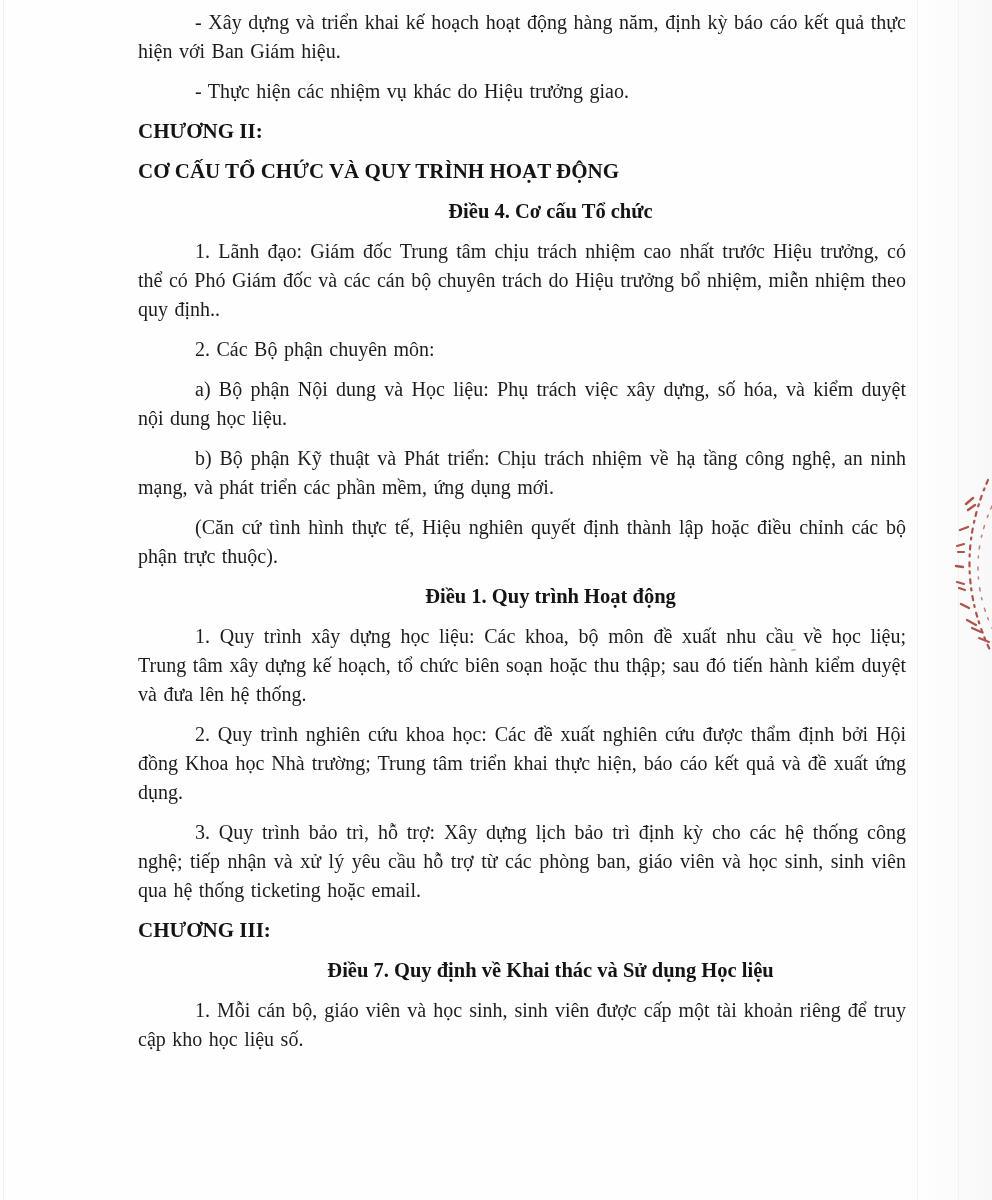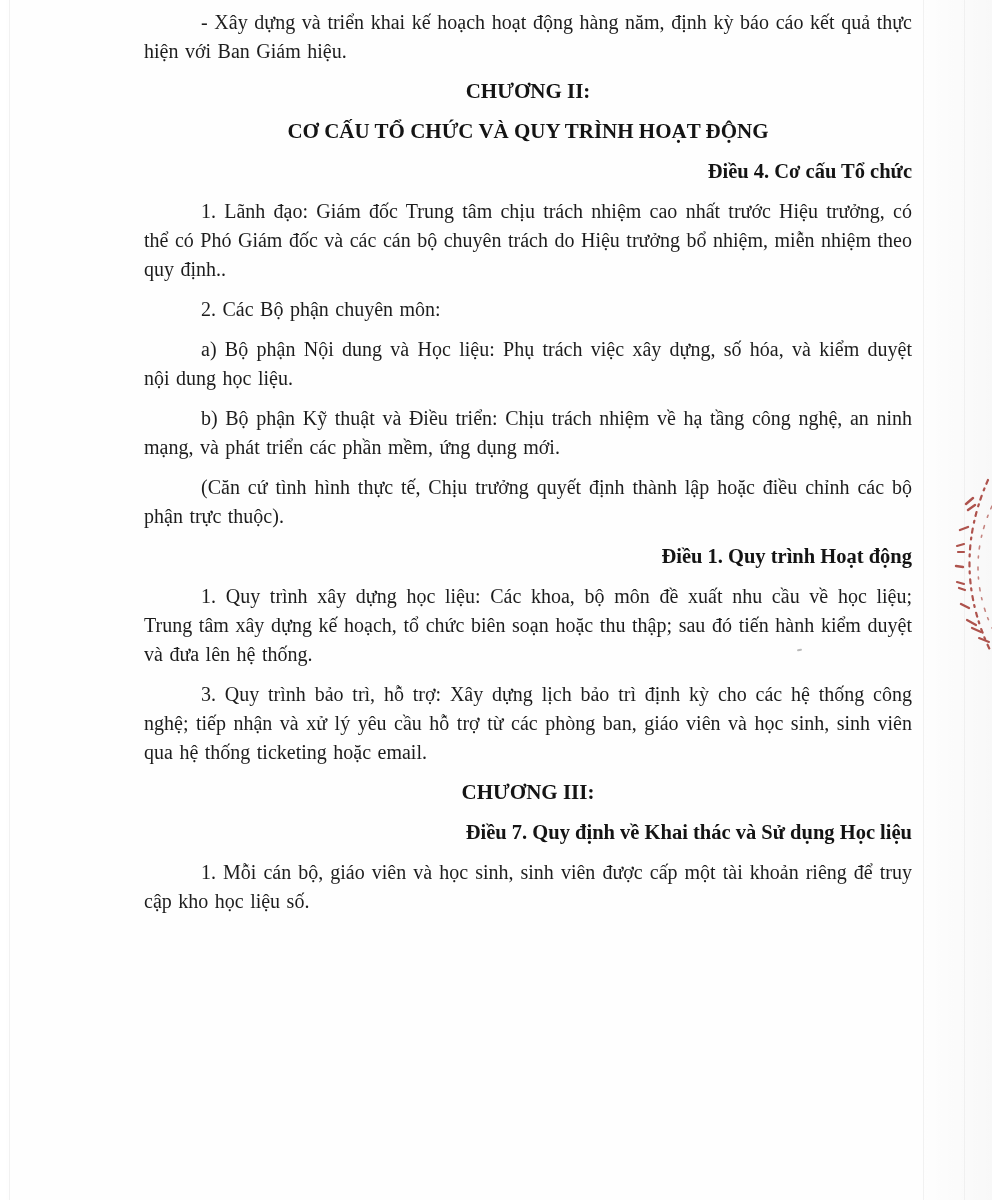--- a/index.html
+++ b/index.html
@@ -6,49 +6,48 @@
   body {
     width: 992px; height: 1200px;
     background: #ffffff;
     overflow: hidden;
     position: relative;
     font-family: "Liberation Serif", "DejaVu Serif", serif;
   }
   .page {
     position: absolute; inset: 0;
     background: #fefefe;
-    margin-left: 6px;
   }
   .content {
     position: absolute;
     left: 138px; top: 8px; width: 768px;
     color: #1d1d1d;
   }
   .para {
     font-size: 20px; line-height: 29px;
     margin: 0 0 11px 0;
     text-align: justify;
     text-align-last: left;
     text-indent: 57px;
     word-spacing: 1.5px;
     color: #1d1d1d;
   }
   .chapter {
     font-size: 21px; line-height: 29px;
     font-weight: 700;
     margin: 0 0 11px 0;
-    text-align: center;
+    text-align: left;
     text-indent: 0;
     color: #141414;
   }
   .article {
     font-size: 20.5px; line-height: 29px;
     font-weight: 700;
     margin: 0 0 11px 0;
-    text-align: right;
+    text-align: center;
     text-indent: 57px;
     color: #141414;
   }
   
   .fold-line {
     position: absolute; top: 0; left: 917px;
     width: 1px; height: 1200px;
     background: rgba(0,0,0,0.05);
   }
   .edge-line-left {
@@ -79,30 +78,32 @@
     pointer-events: none;
   }
 </style>
 </head>
 <body>
 
 <div class="page">
 
   <div class="content">
     <p class="para">- Xây dựng và triển khai kế hoạch hoạt động hàng năm, định kỳ báo cáo kết quả thực hiện với Ban Giám hiệu.</p>
+    <p class="para">- Thực hiện các nhiệm vụ khác do Hiệu trưởng giao.</p>
     <p class="chapter">CHƯƠNG II:</p>
     <p class="chapter">CƠ CẤU TỔ CHỨC VÀ QUY TRÌNH HOẠT ĐỘNG</p>
     <p class="article">Điều 4. Cơ cấu Tổ chức</p>
     <p class="para">1. Lãnh đạo: Giám đốc Trung tâm chịu trách nhiệm cao nhất trước Hiệu trưởng, có thể có Phó Giám đốc và các cán bộ chuyên trách do Hiệu trưởng bổ nhiệm, miễn nhiệm theo quy định..</p>
     <p class="para">2. Các Bộ phận chuyên môn:</p>
     <p class="para">a) Bộ phận Nội dung và Học liệu: Phụ trách việc xây dựng, số hóa, và kiểm duyệt nội dung học liệu.</p>
-    <p class="para">b) Bộ phận Kỹ thuật và Điều triển: Chịu trách nhiệm về hạ tầng công nghệ, an ninh mạng, và phát triển các phần mềm, ứng dụng mới.</p>
-    <p class="para">(Căn cứ tình hình thực tế, Chịu trưởng quyết định thành lập hoặc điều chỉnh các bộ phận trực thuộc).</p>
+    <p class="para">b) Bộ phận Kỹ thuật và Phát triển: Chịu trách nhiệm về hạ tầng công nghệ, an ninh mạng, và phát triển các phần mềm, ứng dụng mới.</p>
+    <p class="para">(Căn cứ tình hình thực tế, Hiệu nghiên quyết định thành lập hoặc điều chỉnh các bộ phận trực thuộc).</p>
     <p class="article">Điều 1. Quy trình Hoạt động</p>
     <p class="para">1. Quy trình xây dựng học liệu: Các khoa, bộ môn đề xuất nhu cầu về học liệu; Trung tâm xây dựng kế hoạch, tổ chức biên soạn hoặc thu thập; sau đó tiến hành kiểm duyệt và đưa lên hệ thống.</p>
+    <p class="para">2. Quy trình nghiên cứu khoa học: Các đề xuất nghiên cứu được thẩm định bởi Hội đồng Khoa học Nhà trường; Trung tâm triển khai thực hiện, báo cáo kết quả và đề xuất ứng dụng.</p>
     <p class="para">3. Quy trình bảo trì, hỗ trợ: Xây dựng lịch bảo trì định kỳ cho các hệ thống công nghệ; tiếp nhận và xử lý yêu cầu hỗ trợ từ các phòng ban, giáo viên và học sinh, sinh viên qua hệ thống ticketing hoặc email.</p>
     <p class="chapter">CHƯƠNG III:</p>
     <p class="article">Điều 7. Quy định về Khai thác và Sử dụng Học liệu</p>
     <p class="para">1. Mỗi cán bộ, giáo viên và học sinh, sinh viên được cấp một tài khoản riêng để truy cập kho học liệu số.</p>
   </div>
 
   <div class="fold-line"></div>
   <div class="edge-line-left"></div>
   <div class="edge-shade-right"></div>
   <div class="edge-line-right"></div>

